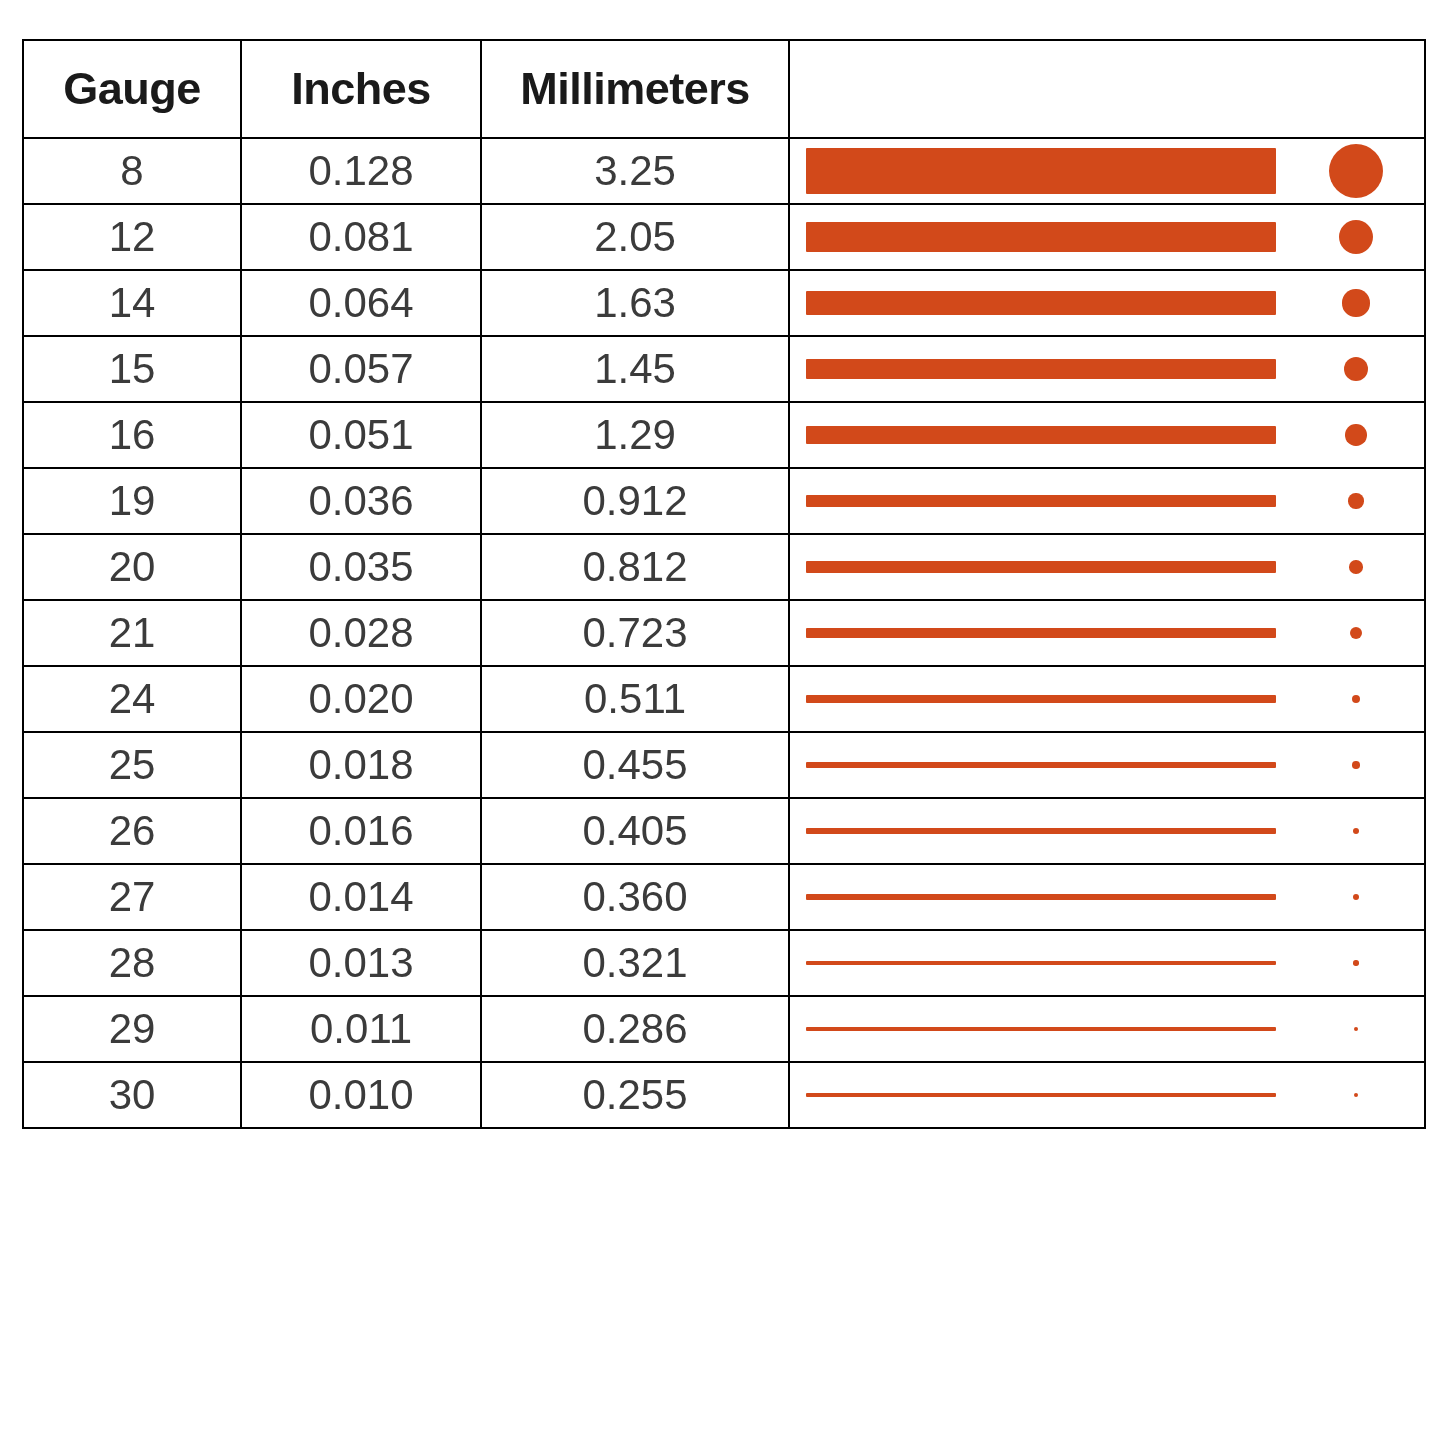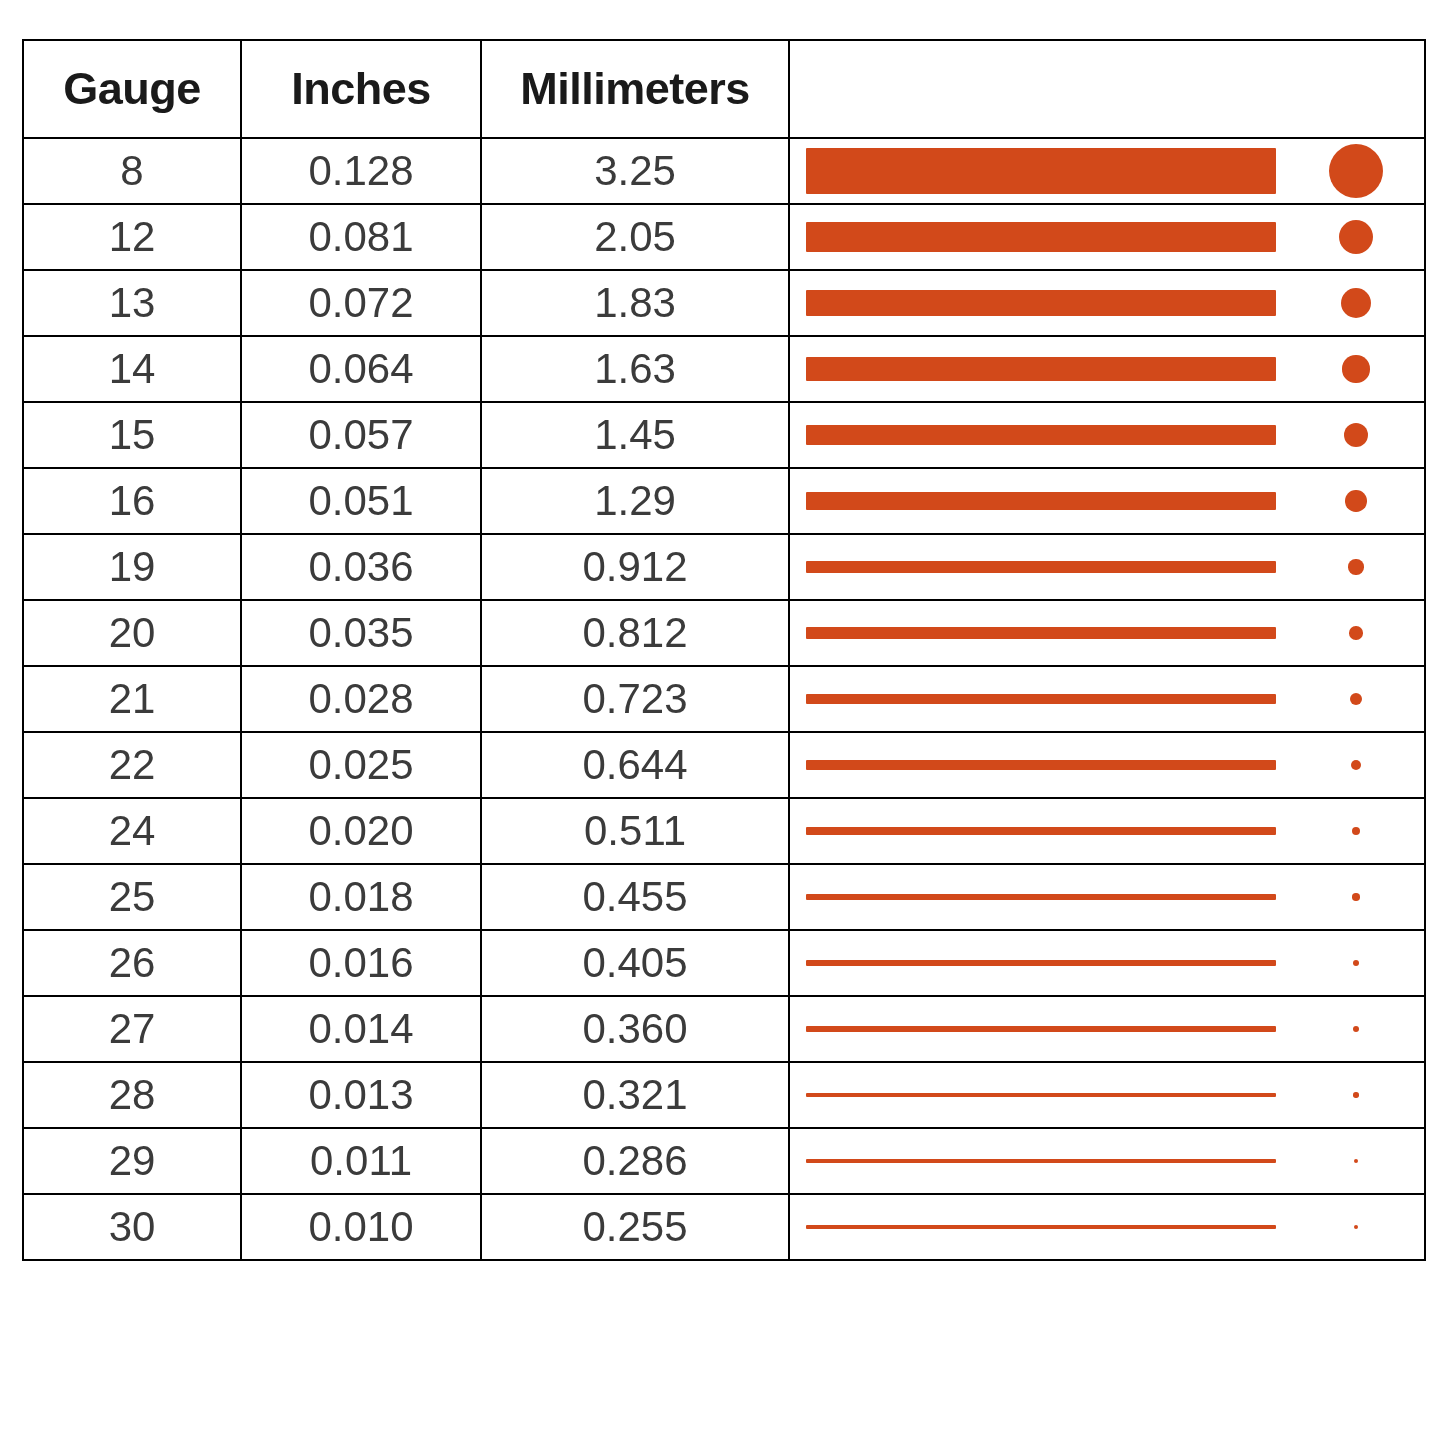--- a/index.html
+++ b/index.html
@@ -119,31 +119,20 @@
           <td>0.081</td>
           <td>2.05</td>
           <td class="vis-cell">
             <div class="vis-inner">
               <div class="bar" style="width: 470px; height: 29.02px; top: 17.49px; background: rgb(210, 73, 26);"></div>
               <div class="dot" style="width: 34.06px; height: 34.06px; left: 548.97px; top: 14.97px; background: rgb(210, 73, 26);"></div>
             </div>
           </td>
         </tr>
         <tr>
-          <td>13</td>
-          <td>0.072</td>
-          <td>1.83</td>
-          <td class="vis-cell">
-            <div class="vis-inner">
-              <div class="bar" style="width: 470px; height: 25.9px; top: 19.05px; background: rgb(210, 73, 26);"></div>
-              <div class="dot" style="width: 30.41px; height: 30.41px; left: 550.8px; top: 16.8px; background: rgb(210, 73, 26);"></div>
-            </div>
-          </td>
-        </tr>
-        <tr>
           <td>14</td>
           <td>0.064</td>
           <td>1.63</td>
           <td class="vis-cell">
             <div class="vis-inner">
               <div class="bar" style="width: 470px; height: 23.07px; top: 20.46px; background: rgb(210, 73, 26);"></div>
               <div class="dot" style="width: 27.08px; height: 27.08px; left: 552.46px; top: 18.46px; background: rgb(210, 73, 26);"></div>
             </div>
           </td>
         </tr>
@@ -192,31 +181,20 @@
           </td>
         </tr>
         <tr>
           <td>21</td>
           <td>0.028</td>
           <td>0.723</td>
           <td class="vis-cell">
             <div class="vis-inner">
               <div class="bar" style="width: 470px; height: 10.23px; top: 26.88px; background: rgb(210, 73, 26);"></div>
               <div class="dot" style="width: 12.01px; height: 12.01px; left: 559.99px; top: 25.99px; background: rgb(210, 73, 26);"></div>
-            </div>
-          </td>
-        </tr>
-        <tr>
-          <td>22</td>
-          <td>0.025</td>
-          <td>0.644</td>
-          <td class="vis-cell">
-            <div class="vis-inner">
-              <div class="bar" style="width: 470px; height: 9.12px; top: 27.44px; background: rgb(210, 73, 26);"></div>
-              <div class="dot" style="width: 10.7px; height: 10.7px; left: 560.65px; top: 26.65px; background: rgb(210, 73, 26);"></div>
             </div>
           </td>
         </tr>
         <tr>
           <td>24</td>
           <td>0.020</td>
           <td>0.511</td>
           <td class="vis-cell">
             <div class="vis-inner">
               <div class="bar" style="width: 470px; height: 7.23px; top: 28.38px; background: rgb(210, 73, 26);"></div>

